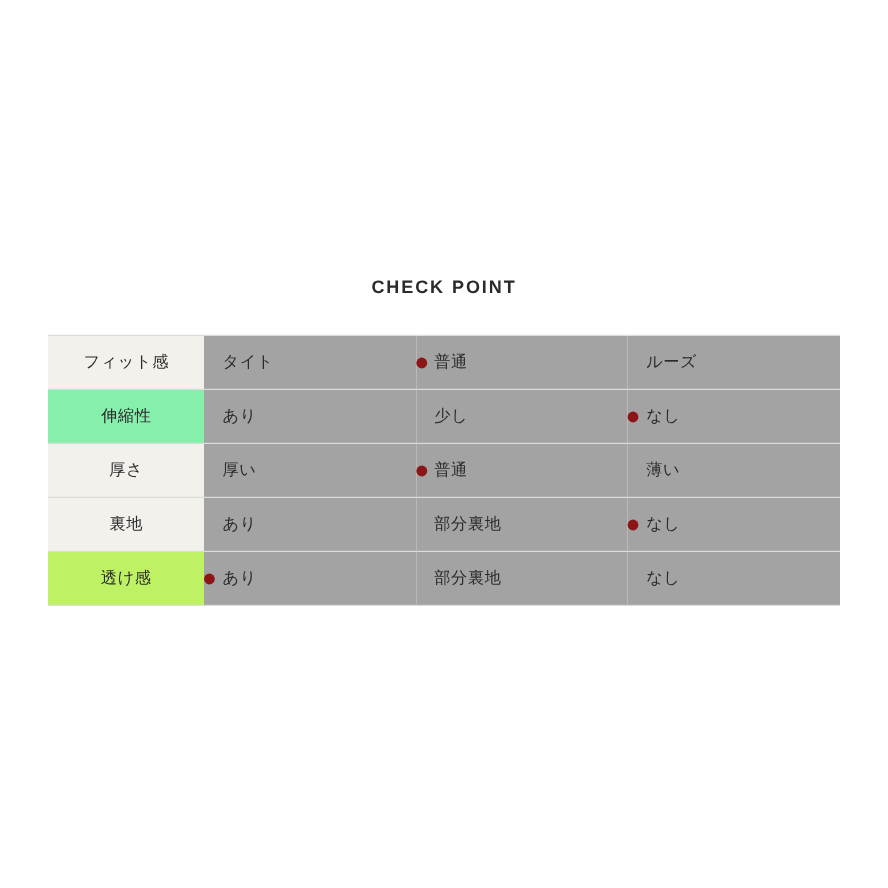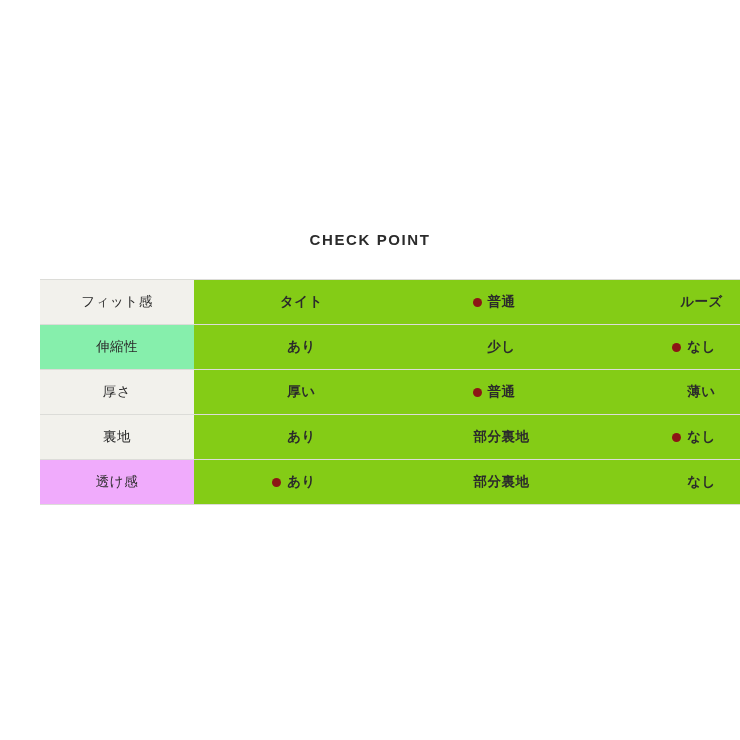--- a/index.html
+++ b/index.html
@@ -44,35 +44,34 @@
   }
   table.check-table tr {
     height: 45px;
   }
   table.check-table td {
     border-top: 1px solid #dcdcd8;
     border-bottom: 1px solid #dcdcd8;
     font-size: 13.5px;
     color: #2b2b2b;
     vertical-align: middle;
-    padding: 12px;
+    padding: 0;
   }
   td.label-cell {
     width: 130px;
     background: #f2f1ec;
     text-align: center;
     font-size: 13.5px;
     letter-spacing: 0.5px;
   }
   td.opt-cell {
     width: 176px;
-    text-align: center;
-    background: #84cc16;
+    text-align: left;
+    background: #a3a3a3;
     letter-spacing: 0.5px;
-    font-weight: bold;
   }
   .opt-inner {
     display: inline-flex;
     align-items: center;
     justify-content: center;
     gap: 6px;
     white-space: nowrap;
   }
   .dot {
     display: inline-block;
@@ -186,21 +185,21 @@
           </td>
           <td class="opt-cell">
             <span class="opt-inner">
               <span class="dot" style="background: rgb(140, 21, 21);"></span>
               <span class="opt-text">なし</span>
             </span>
           </td>
         </tr>
 
         <tr>
-          <td class="label-cell" style="background: #f0abfc;">透け感</td>
+          <td class="label-cell" style="background: #bef264;">透け感</td>
           <td class="opt-cell">
             <span class="opt-inner">
               <span class="dot" style="background: rgb(140, 21, 21);"></span>
               <span class="opt-text">あり</span>
             </span>
           </td>
           <td class="opt-cell">
             <span class="opt-inner">
               <span class="dot hidden" style="background: rgb(140, 21, 21);"></span>
               <span class="opt-text">部分裏地</span>

